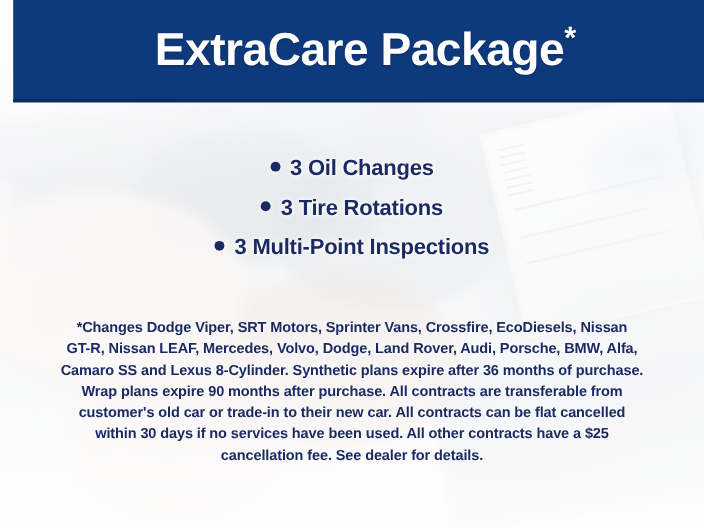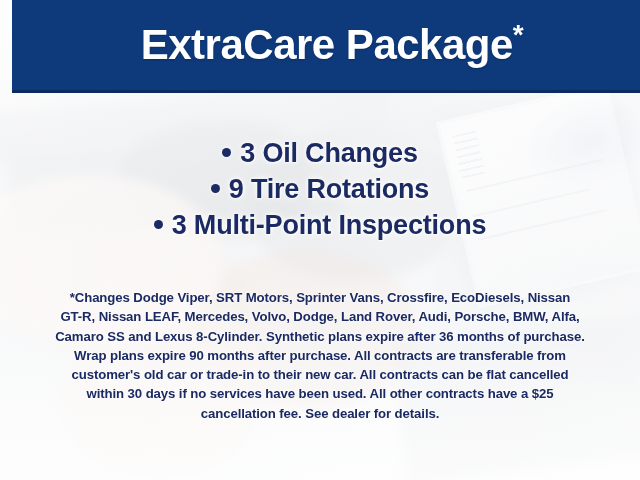--- a/index.html
+++ b/index.html
@@ -148,21 +148,21 @@
 
   .benefits {
     position: absolute;
     left: 0;
     top: 42px;
     width: 640px;
     text-align: center;
   }
   .benefit-line {
     color: #1b2a63;
-    font-size: 27px;
+    font-size: 20px;
     font-weight: bold;
     line-height: 36px;
     letter-spacing: -0.2px;
     white-space: nowrap;
     text-shadow:
       0 0 4px rgba(255,255,255,.95),
       0 0 8px rgba(255,255,255,.85),
       1px 1px 0 rgba(255,255,255,.7);
   }
   .benefit-line .dot {
@@ -232,21 +232,21 @@
     </div>
   </div>
 
   <div class="content">
 
     <div class="benefits">
       <div class="benefit-line">
         <span class="dot"></span><span>3 Oil Changes</span>
       </div>
       <div class="benefit-line">
-        <span class="dot"></span><span>9 Tire Rotations</span>
+        <span class="dot"></span><span>3 Tire Rotations</span>
       </div>
       <div class="benefit-line">
         <span class="dot"></span><span>3 Multi-Point Inspections</span>
       </div>
     </div>
 
     <div class="disclaimer">
       <div class="disclaimer-line">*Changes Dodge Viper, SRT Motors, Sprinter Vans, Crossfire, EcoDiesels, Nissan</div>
       <div class="disclaimer-line">GT-R, Nissan LEAF, Mercedes, Volvo, Dodge, Land Rover, Audi, Porsche, BMW, Alfa,</div>
       <div class="disclaimer-line">Camaro SS and Lexus 8-Cylinder. Synthetic plans expire after 36 months of purchase.</div>

